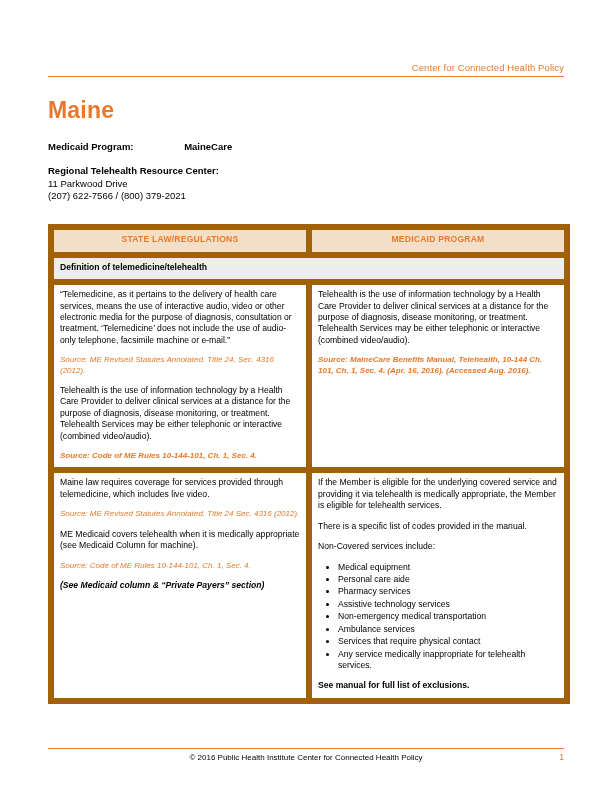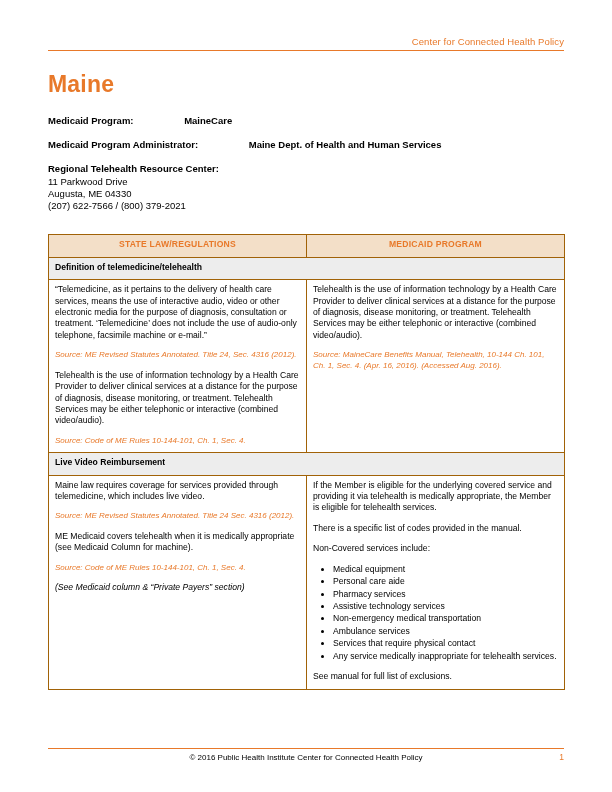--- a/index.html
+++ b/index.html
@@ -18,21 +18,21 @@
   .page {
     position: absolute;
     left: 0; top: 0;
     width: 612px;
     height: 792px;
     box-sizing: border-box;
     padding: 0 48px;
   }
   
   .header {
-    padding-top: 36px;
+    padding-top: 62px;
     text-align: right;
     font-size: 9.5px;
     color: #E8792A;
     letter-spacing: 0.1px;
   }
   .header-rule {
     margin-top: 3px;
     border-bottom: 1px solid #E8792A;
     height: 0;
   }
@@ -75,21 +75,21 @@
     font-size: 9.5px;
   }
   
   .tbl {
     margin-top: 22px;
     width: 516px;
     border-collapse: collapse;
     table-layout: fixed;
   }
   .tbl td, .tbl th {
-    border: 1px solid #a16207;
+    border: 6px solid #a16207;
     vertical-align: top;
     padding: 4px 6px 6px 6px;
     font-size: 8.6px;
     line-height: 1.33;
   }
   .col-a { width: 258px; }
   .col-b { width: 258px; }
   .hdr-cell {
     background: #F3DFC8;
     color: #E8792A;
@@ -108,20 +108,21 @@
     color: #E8792A;
     font-style: italic;
     font-size: 8px;
     line-height: 1.3;
   }
   p.b {
     margin: 0 0 9px 0;
   }
   p.last {
     margin-bottom: 0;
+    font-weight: bold;
   }
   .italic {
     font-style: italic;
   }
   ul.bullets {
     margin: 4px 0 9px 0;
     padding-left: 20px;
   }
   ul.bullets li {
     margin: 0 0 1px 0;
@@ -165,29 +166,24 @@
 
   <div class="doc-title">Maine</div>
 
   <div class="meta">
 
     <div class="meta-row">
       <span class="meta-label">Medicaid Program:</span>
       <span class="meta-value">MaineCare</span>
     </div>
 
-    <div class="meta-row">
-      <span class="meta-label">Medicaid Program Administrator:</span>
-      <span class="meta-value">Maine Dept. of Health and Human Services</span>
-    </div>
 
     <div class="meta-row">
       <div class="rtrc-title">Regional Telehealth Resource Center:</div>
       <div class="rtrc-line">11 Parkwood Drive</div>
-      <div class="rtrc-line">Augusta, ME 04330</div>
       <div class="rtrc-line">(207) 622-7566 / (800) 379-2021</div>
     </div>
 
   </div>
 
   <table class="tbl">
     <colgroup>
       <col class="col-a">
       <col class="col-b">
     </colgroup>
@@ -207,23 +203,20 @@
           <p class="b src">Source: ME Revised Statutes Annotated. Title 24, Sec. 4316 (2012).</p>
           <p class="b">Telehealth is the use of information technology by a Health Care Provider to deliver clinical services at a distance for the purpose of diagnosis, disease monitoring, or treatment. Telehealth Services may be either telephonic or interactive (combined video/audio).</p>
           <p class="b last src">Source: Code of ME Rules 10-144-101, Ch. 1, Sec. 4.</p>
         </td>
         <td>
           <p class="b">Telehealth is the use of information technology by a Health Care Provider to deliver clinical services at a distance for the purpose of diagnosis, disease monitoring, or treatment.  Telehealth Services may be either telephonic or interactive (combined video/audio).</p>
           <p class="b last src">Source: MaineCare Benefits Manual, Telehealth, 10-144 Ch. 101, Ch. 1, Sec. 4. (Apr. 16, 2016). (Accessed Aug. 2016).</p>
         </td>
       </tr>
 
-      <tr>
-        <td class="section-cell" colspan="2">Live Video Reimbursement</td>
-      </tr>
 
       <tr>
         <td>
           <p class="b">Maine law requires coverage for services provided through telemedicine, which includes live video.</p>
           <p class="b src">Source: ME Revised Statutes Annotated. Title 24 Sec. 4316 (2012).</p>
           <p class="b">ME Medicaid covers telehealth when it is medically appropriate (see Medicaid Column for machine).</p>
           <p class="b src">Source: Code of ME Rules 10-144-101, Ch. 1, Sec. 4.</p>
           <p class="b last italic">(See Medicaid column &amp; “Private Payers” section)</p>
         </td>
         <td>

